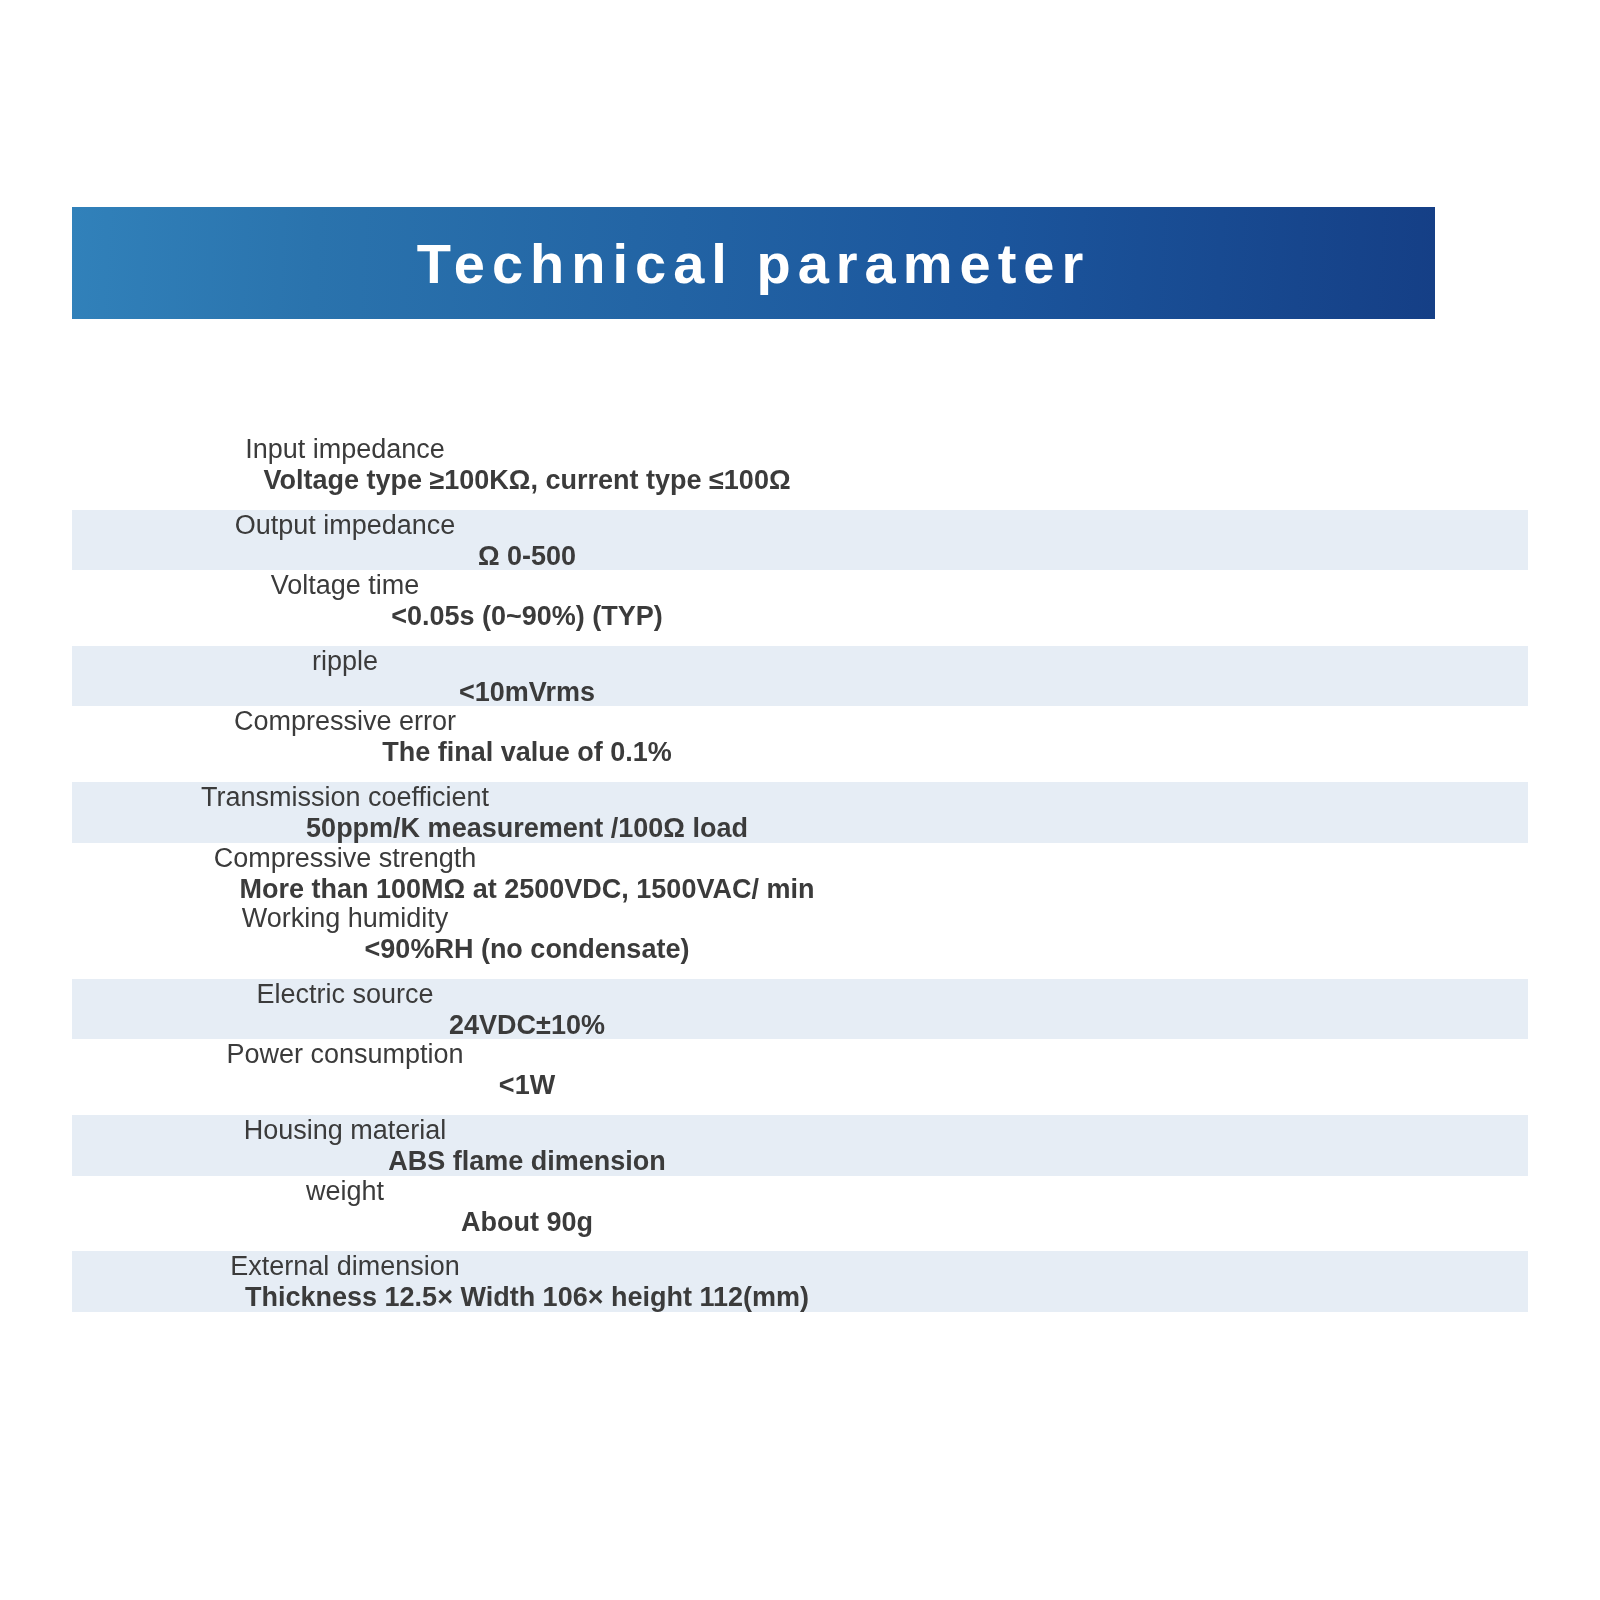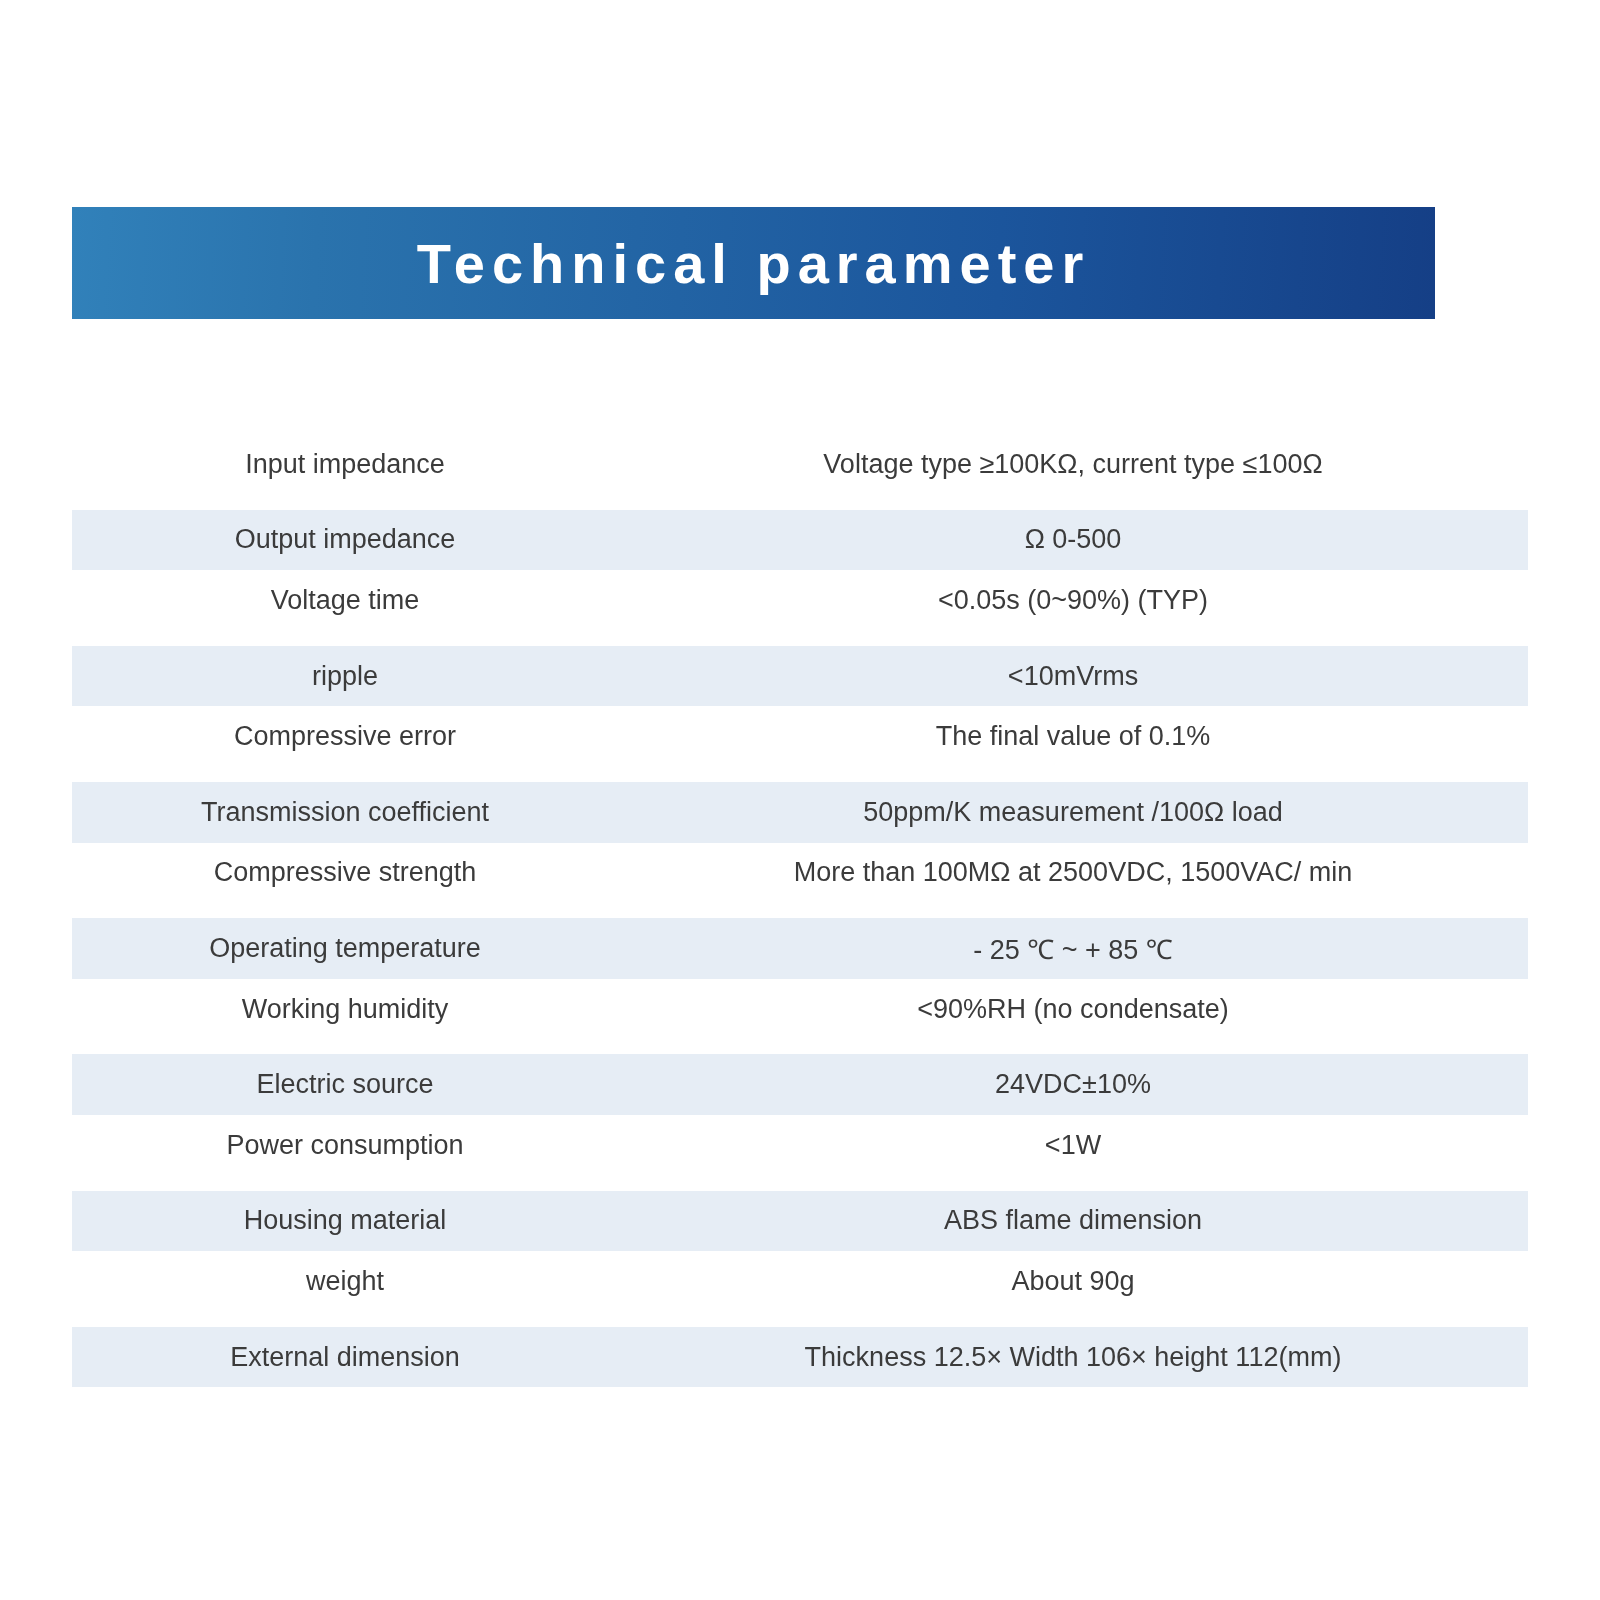--- a/index.html
+++ b/index.html
@@ -36,35 +36,36 @@
   .spec-table {
     position: absolute;
     left: 72px;
     top: 434px;
     width: 1456px;
   }
   .row {
     display: flex;
     height: 60.6px;
     background: #ffffff;
+    flex-direction: column;
   }
   .row.alt {
     background: #e6edf5;
     margin-top: 15px;
   }
   .cell {
     display: flex;
     align-items: center;
     justify-content: center;
     font-size: 27px;
     color: #3b3b3b;
     white-space: nowrap;
   }
   .cell.label { width: 37.5%; }
-  .cell.value { width: 62.5%; }
+  .cell.value { width: 62.5%; font-weight: bold; }
 </style>
 </head>
 <body>
 
 <div class="page">
   <div class="banner">
     <div class="banner-title">Technical parameter</div>
   </div>
 
   <div class="spec-table">
@@ -89,24 +90,20 @@
         <div class="cell value">The final value of 0.1%</div>
       </div>
       <div class="row alt">
         <div class="cell label">Transmission coefficient</div>
         <div class="cell value">50ppm/K measurement /100Ω load</div>
       </div>
       <div class="row">
         <div class="cell label">Compressive strength</div>
         <div class="cell value">More than 100MΩ at 2500VDC, 1500VAC/ min</div>
       </div>
-      <div class="row alt">
-        <div class="cell label">Operating temperature</div>
-        <div class="cell value">- 25 ℃ ~ + 85 ℃</div>
-      </div>
       <div class="row">
         <div class="cell label">Working humidity</div>
         <div class="cell value">&lt;90%RH (no condensate)</div>
       </div>
       <div class="row alt">
         <div class="cell label">Electric source</div>
         <div class="cell value">24VDC±10%</div>
       </div>
       <div class="row">
         <div class="cell label">Power consumption</div>

